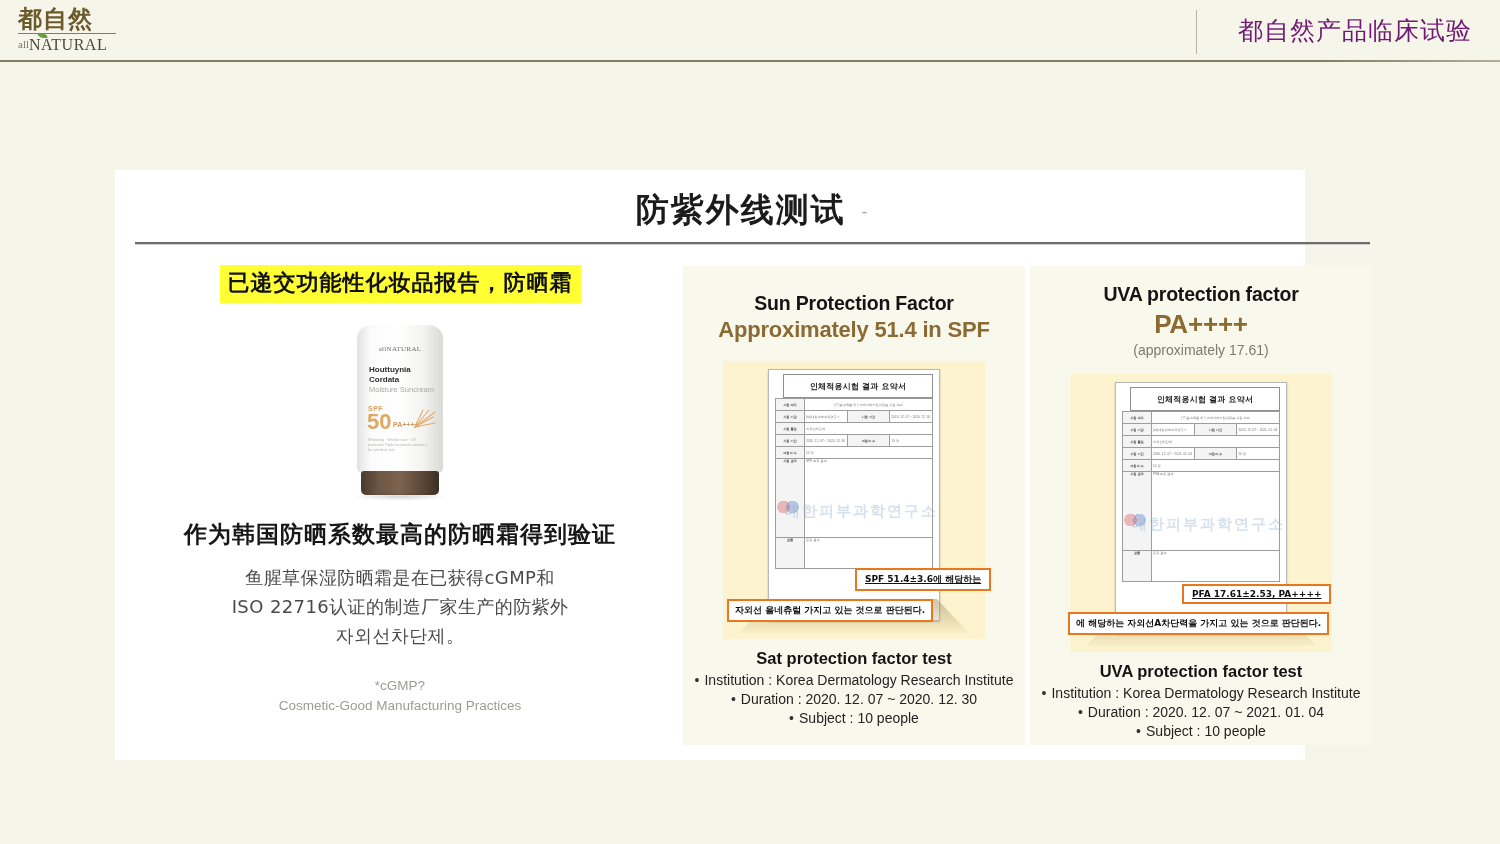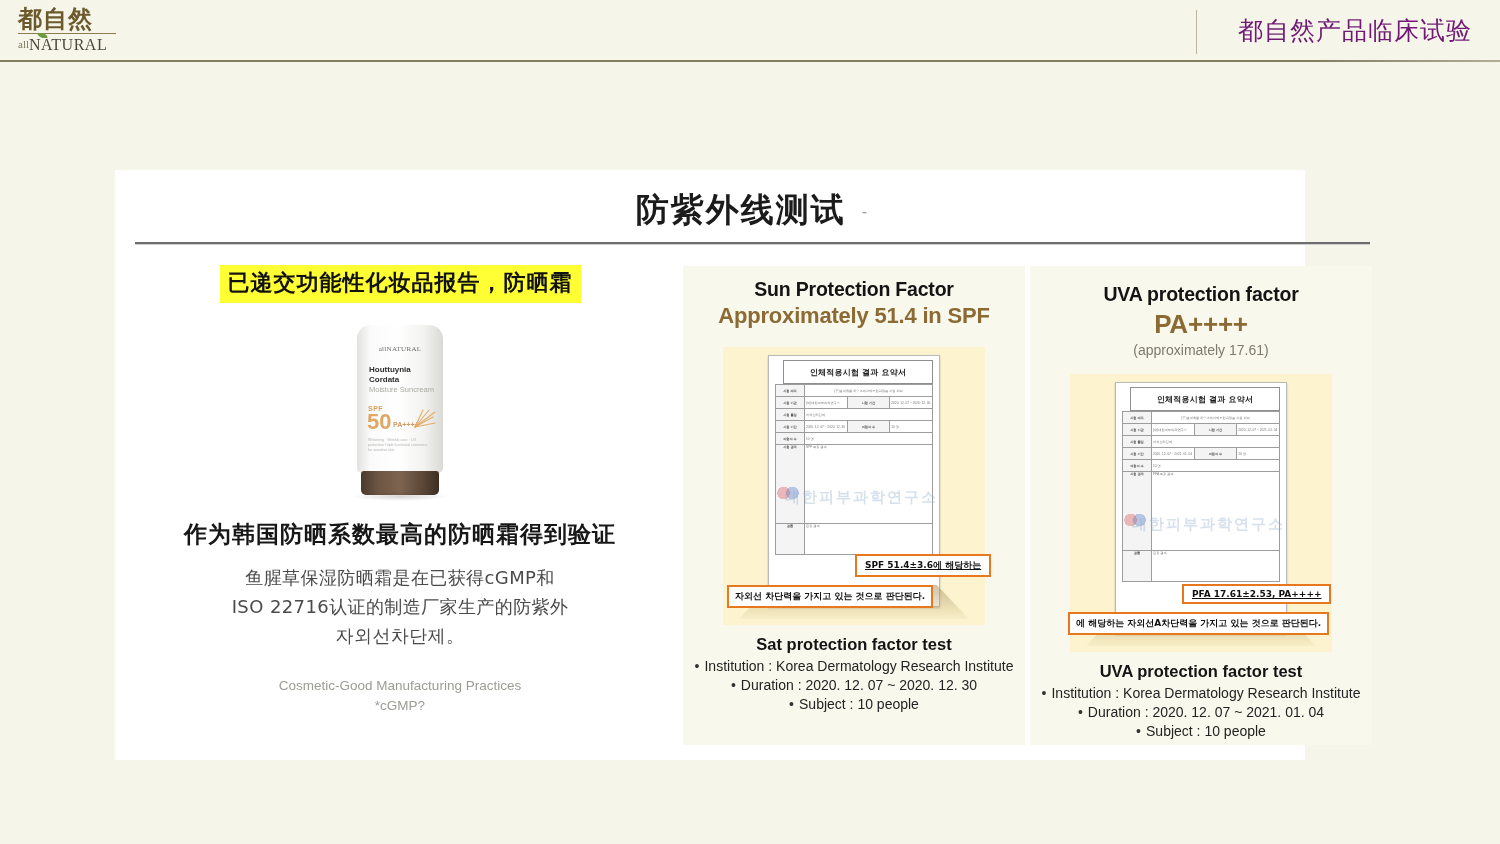--- a/index.html
+++ b/index.html
@@ -283,21 +283,21 @@
   }
 
   .panel-title {
     text-align: center;
     font-family: "Liberation Sans", sans-serif;
     font-weight: bold;
     font-size: 19.5px;
     color: #141414;
     letter-spacing: -.2px;
   }
-  #panel-spf .panel-title { margin-top: 12px; }
+  #panel-spf .panel-title { margin-top: 26px; }
   #panel-uva .panel-title { margin-top: 17px; }
 
   .panel-value {
     text-align: center;
     font-family: "Liberation Sans", sans-serif;
     font-weight: bold;
     color: #8c6a34;
     letter-spacing: -.2px;
   }
   #spf-value { font-size: 22px; margin-top: 2px; }
@@ -500,22 +500,22 @@
 
     <div id="left-headline">作为韩国防晒系数最高的防晒霜得到验证</div>
 
     <div id="left-body">
       <div>鱼腥草保湿防晒霜是在已获得cGMP和</div>
       <div>ISO 22716认证的制造厂家生产的防紫外</div>
       <div>자외선차단제。</div>
     </div>
 
     <div id="left-note">
+      <div>*cGMP?</div>
       <div>Cosmetic-Good Manufacturing Practices</div>
-      <div>*cGMP?</div>
     </div>
   </div>
 
   <div class="panel" id="panel-spf">
     <div class="panel-title">Sun Protection Factor</div>
     <div class="panel-value" id="spf-value">Approximately 51.4 in SPF</div>
 
     <div class="doc-wrap">
       <div class="doc-page">
         <div class="doc-head">인체적용시험 결과 요약서</div>
@@ -556,21 +556,21 @@
         </tbody>
           </table>
         <div class="doc-seal"></div>
         <div class="doc-stamp">대한피부과학연구소</div>
       </div>
       <div class="doc-shadow"></div>
       <div class="callout callout-top" id="spf-callout-top">
         <u>SPF 51.4±3.6에 해당하는</u>
       </div>
       <div class="callout callout-bottom" id="spf-callout-bot">
-        <span>자외선 차단력을 가지고 있는 것으로 판단된다.</span>
+        <span>자외선 올네츄럴 가지고 있는 것으로 판단된다.</span>
       </div>
     </div>
 
     <div class="cap-title">Sat protection factor test</div>
     <ul class="cap-list">
       <li><span class="bullet">•</span><span>Institution : Korea Dermatology Research Institute</span></li>
       <li><span class="bullet">•</span><span>Duration : 2020. 12. 07 ~ 2020. 12. 30</span></li>
       <li><span class="bullet">•</span><span>Subject : 10 people</span></li>
     </ul>
   </div>

